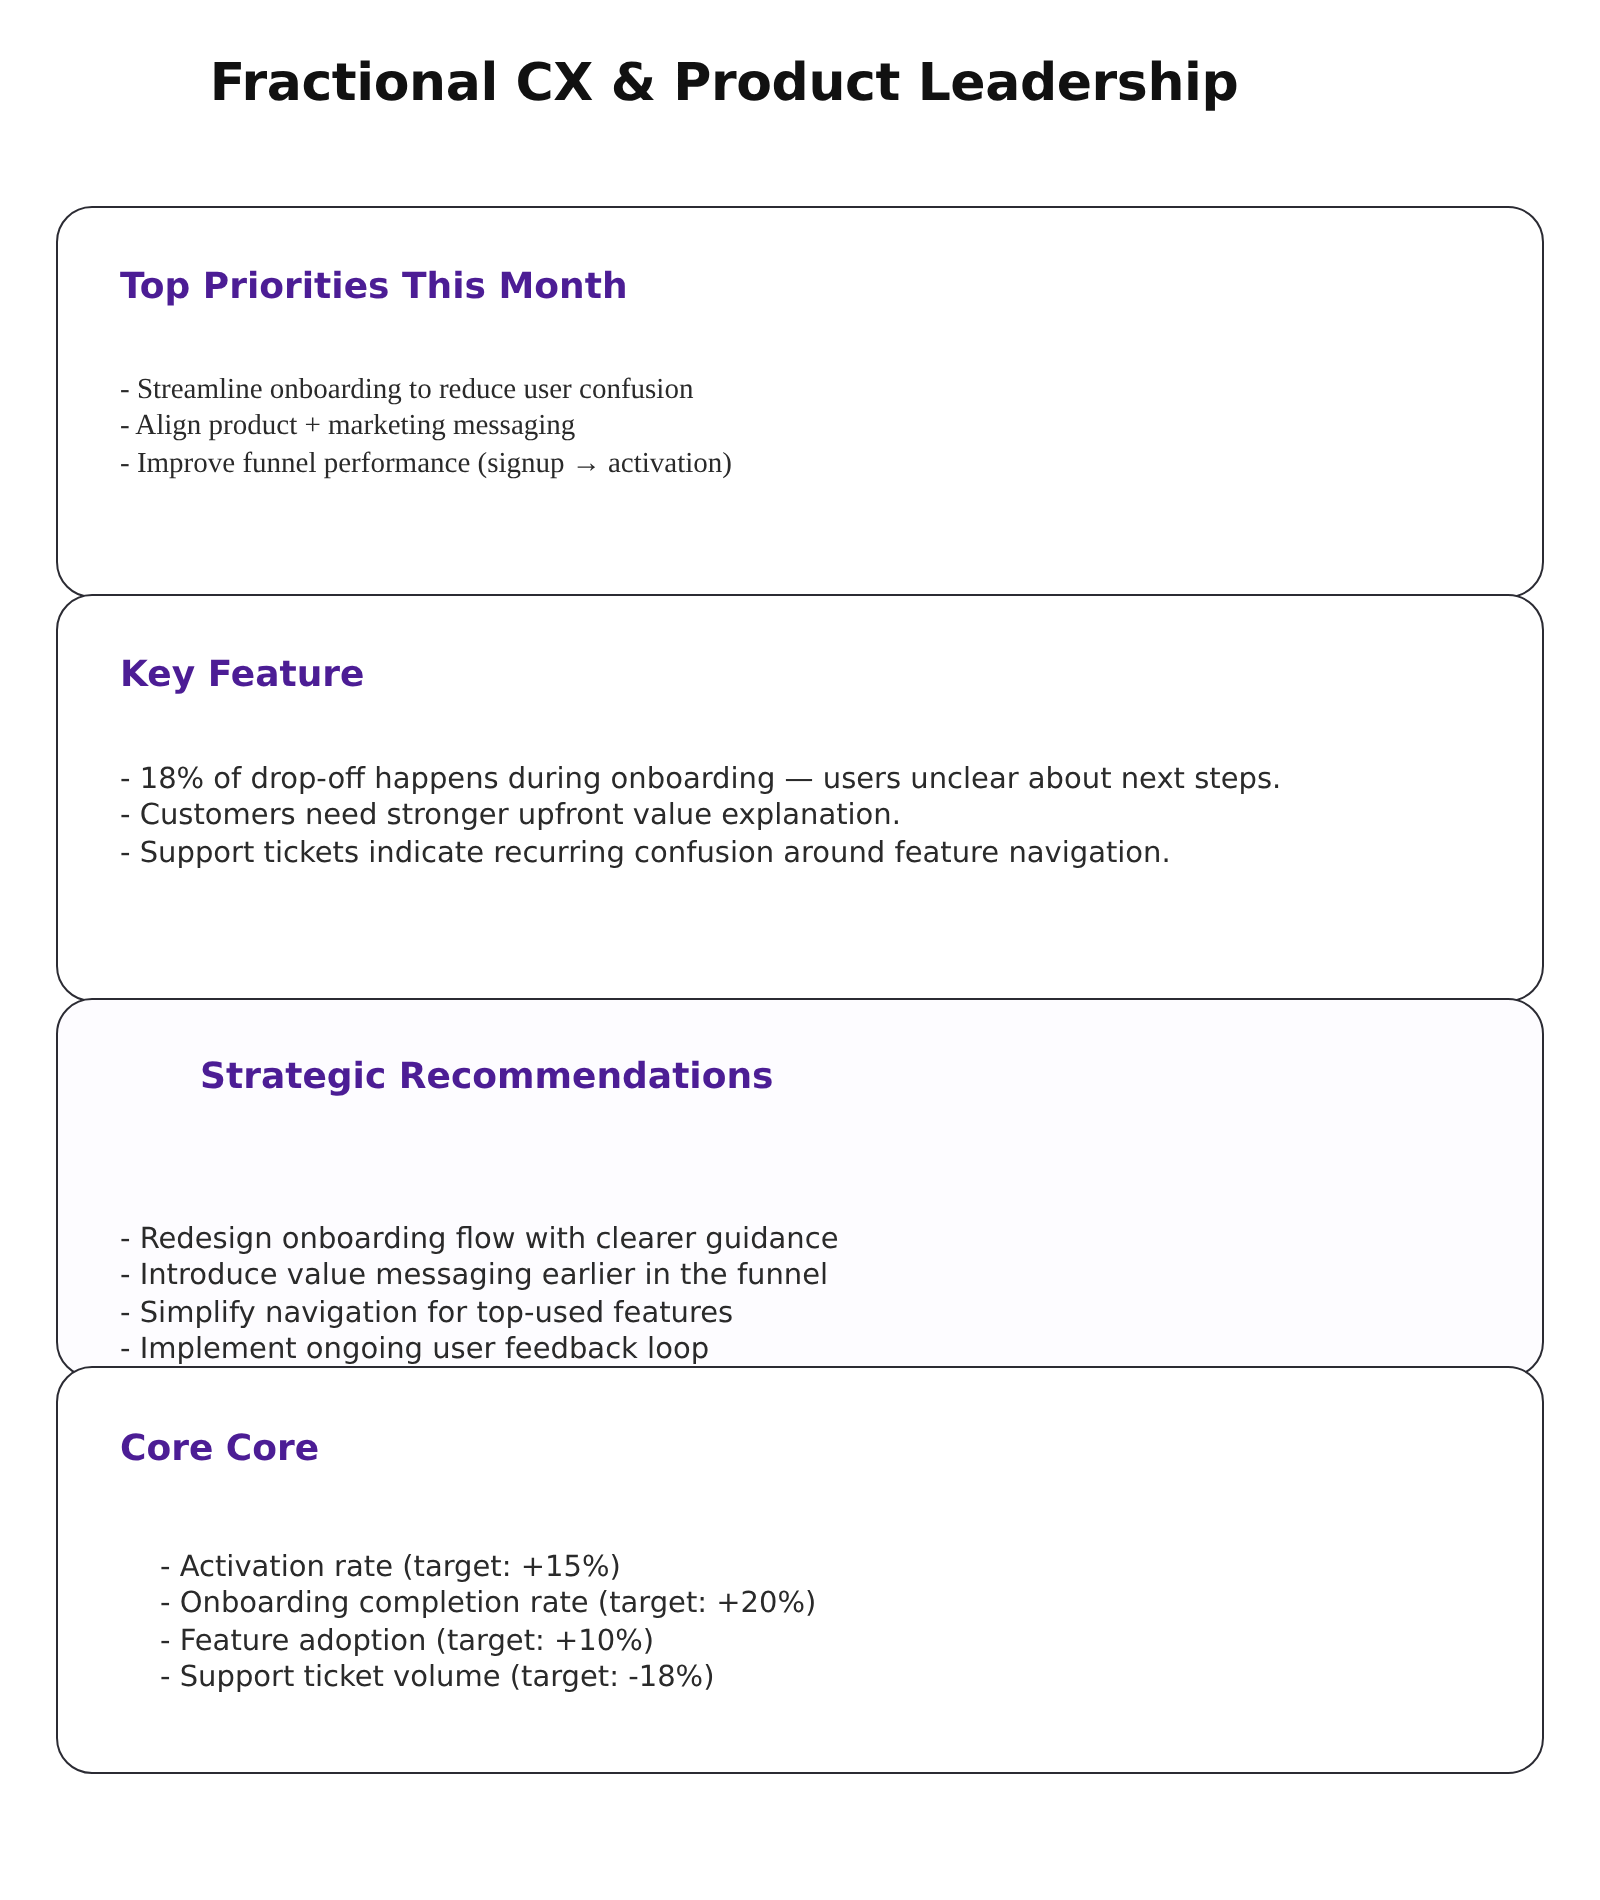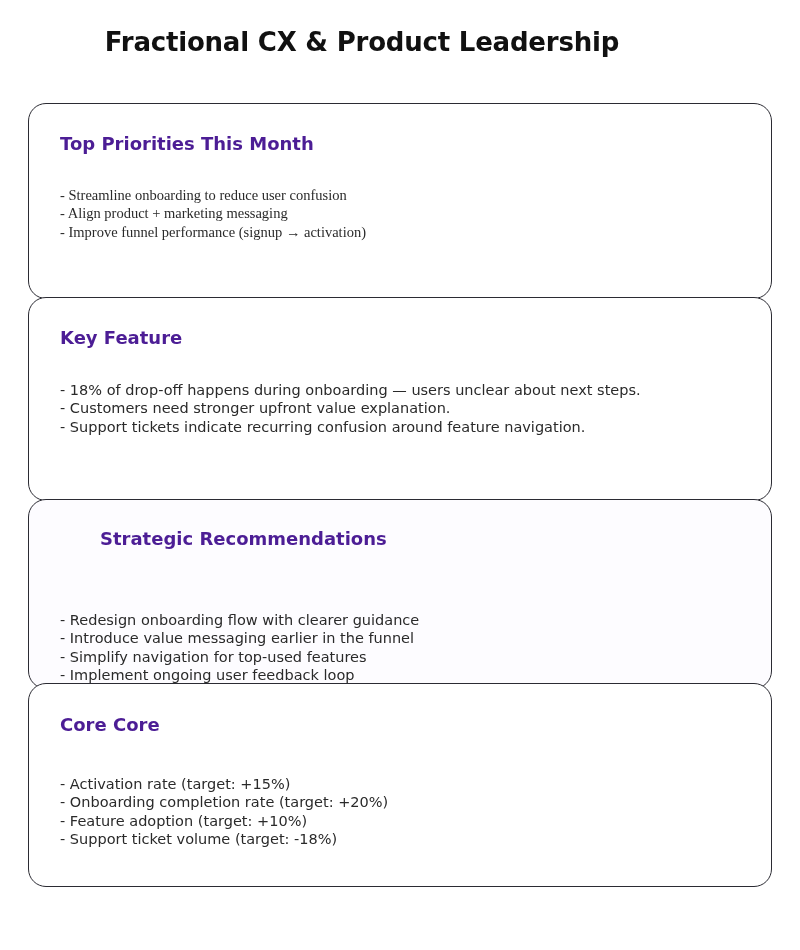--- a/index.html
+++ b/index.html
@@ -78,21 +78,21 @@
   #card-2 { top: 297px; height: 204px; }
   #card-2-title { top: 327px; }
   #card-2-body  { top: 381px; }
   
   #card-3 { top: 499px; height: 190px; }
   #card-3-title { top: 528px; margin-left: 40px; }
   #card-3-body  { top: 576px; margin-top: 35px; }
   
   #card-4 { top: 683px; height: 204px; }
   #card-4-title { top: 714px; }
-  #card-4-body  { top: 775px; }
+  #card-4-body  { top: 775px; margin-left: 20px; }
 </style>
 </head>
 <body>
 
 <div class="page">
 
   <div class="title">Fractional CX &amp; Product Leadership</div>
 
   <div class="card" id="card-1"></div>
   <div class="card-title" id="card-1-title">Top Priorities This Month</div>

